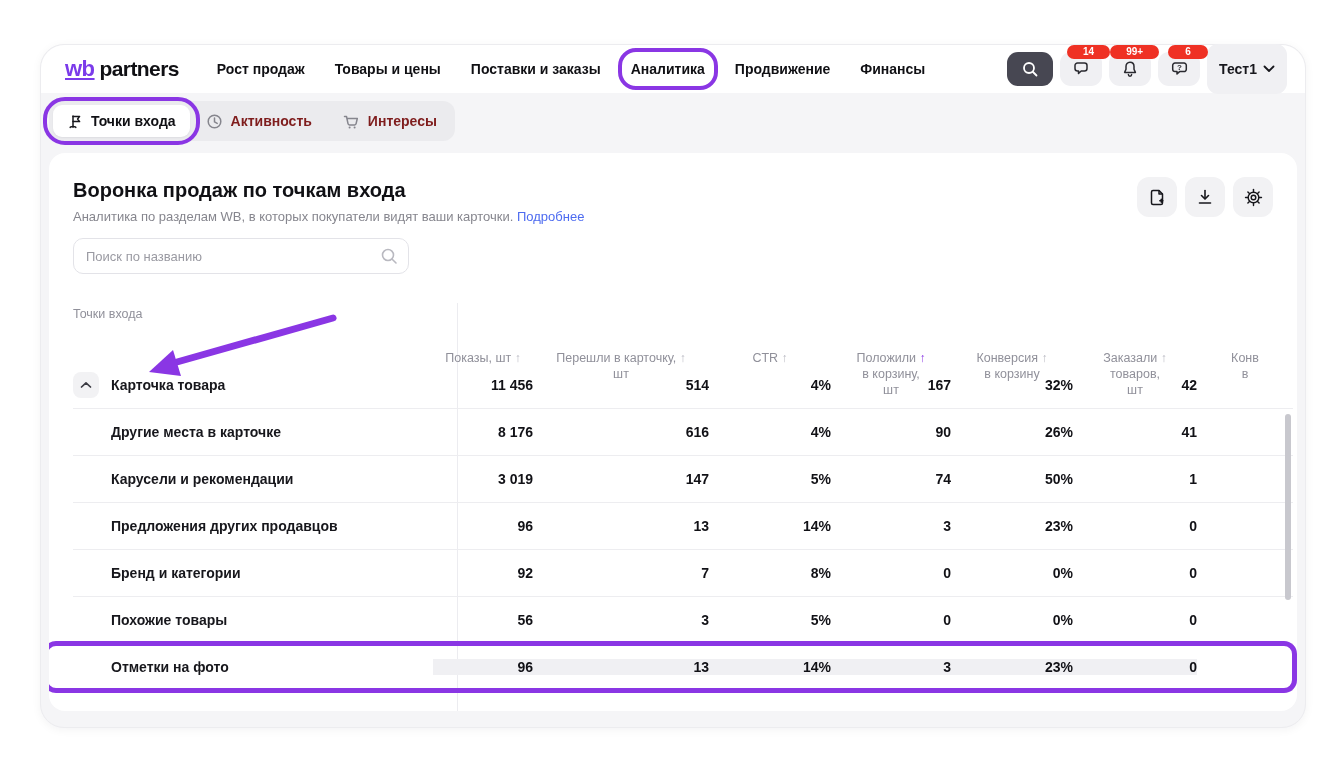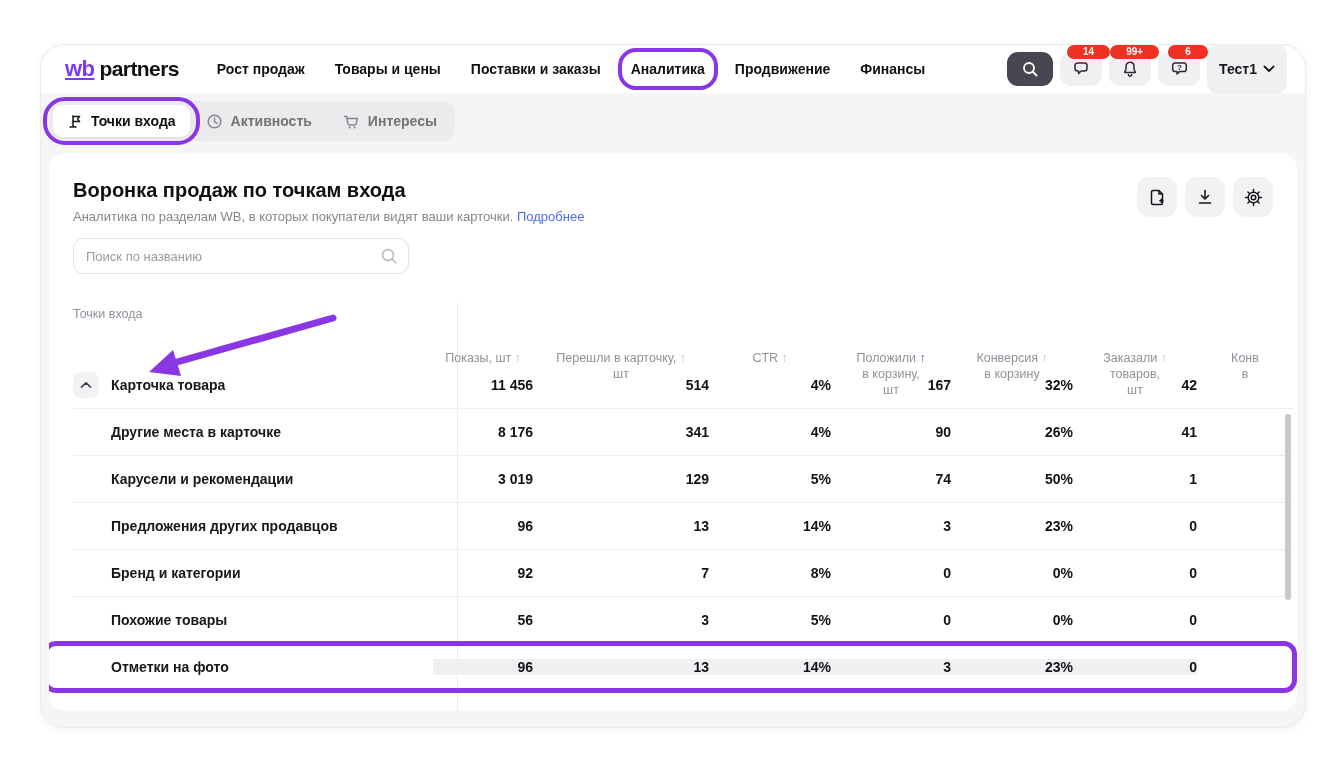--- a/index.html
+++ b/index.html
@@ -18,21 +18,21 @@
   .sbtn{width:46px;height:34px;border-radius:11px;background:#474752;display:flex;align-items:center;justify-content:center;border:0;cursor:pointer;}
   .ibtn{position:relative;width:42px;height:34px;border-radius:11px;background:#f0f0f3;display:flex;align-items:center;justify-content:center;border:0;cursor:pointer;}
   .badge{position:absolute;top:-7px;right:-8px;background:#ef3124;color:#fff;font-size:10px;font-weight:700;
          line-height:14px;padding:0 16px;border-radius:8px;min-width:8px;text-align:center;}
   .account{display:flex;align-items:center;gap:6px;height:34px;padding:8px 12px;border-radius:11px;background:#f0f0f3;
            font-size:14px;font-weight:700;cursor:pointer;}
   
   .tabsrow{margin:8px 0 0 8px;}
   .tabs{display:inline-flex;align-items:center;gap:2px;background:#ebebee;border-radius:12px;padding:4px;height:40px;box-sizing:border-box;}
   .tab{display:flex;align-items:center;gap:8px;height:32px;padding:0 14px;border-radius:9px;font-size:14px;
-       font-weight:700;color:#737373;cursor:pointer;position:relative;white-space:nowrap;}
+       font-weight:700;color:#7f1d1d;cursor:pointer;position:relative;white-space:nowrap;}
   .tab.active{background:#fff;color:#101014;box-shadow:0 1px 2px rgba(20,20,30,.06);}
   
   .card{position:relative;margin:12px 8px 0 8px;height:558px;background:#fff;border-radius:16px;overflow:hidden;}
   .card-head{padding:26px 24px 0 24px;}
   .title{margin:0;font-size:20px;font-weight:700;color:#101014;}
   .subtitle{margin:7px 0 0 0;font-size:13px;color:#86868e;}
   .subtitle a{color:#4d6bf0;text-decoration:none;cursor:pointer;}
   .card-tools{position:absolute;top:24px;right:24px;display:flex;gap:8px;}
   .tool{width:40px;height:40px;border-radius:12px;background:#f2f2f4;border:0;display:flex;align-items:center;justify-content:center;cursor:pointer;}
   .searchbox{position:relative;margin:14px 0 0 24px;width:336px;}
@@ -281,32 +281,32 @@
           <div class="td num">4%</div>
           <div class="td num">167</div>
           <div class="td num">32%</div>
           <div class="td num">42</div>
           <div class="td num"></div>
         </div>
 
         <div class="tr">
           <div class="td name child">Другие места в карточке</div>
           <div class="td num">8 176</div>
-          <div class="td num">341</div>
+          <div class="td num">616</div>
           <div class="td num">4%</div>
           <div class="td num">90</div>
           <div class="td num">26%</div>
           <div class="td num">41</div>
           <div class="td num"></div>
         </div>
 
         <div class="tr">
           <div class="td name child">Карусели и рекомендации</div>
           <div class="td num">3 019</div>
-          <div class="td num">129</div>
+          <div class="td num">147</div>
           <div class="td num">5%</div>
           <div class="td num">74</div>
           <div class="td num">50%</div>
           <div class="td num">1</div>
           <div class="td num"></div>
         </div>
 
         <div class="tr">
           <div class="td name child">Предложения других продавцов</div>
           <div class="td num">96</div>

